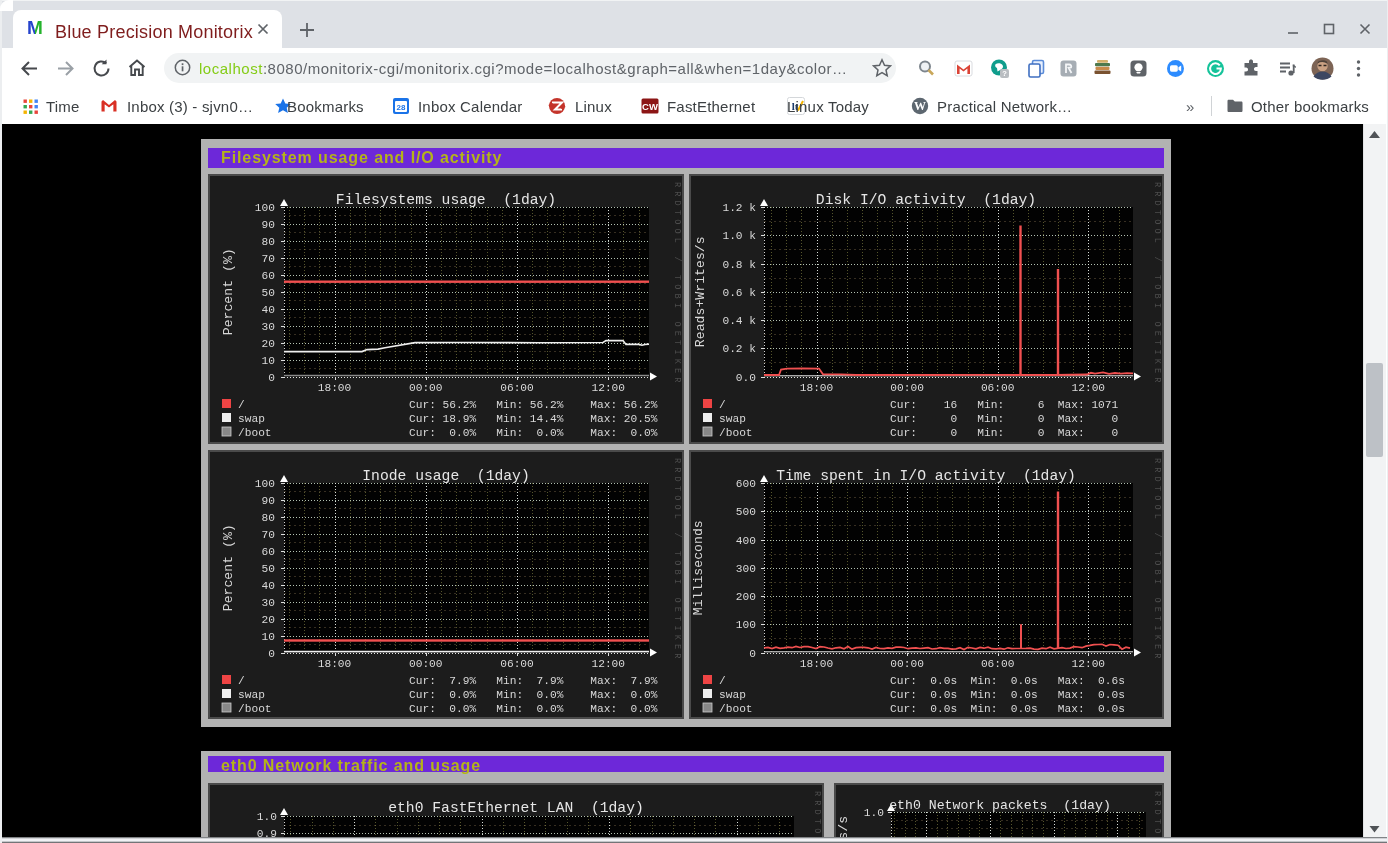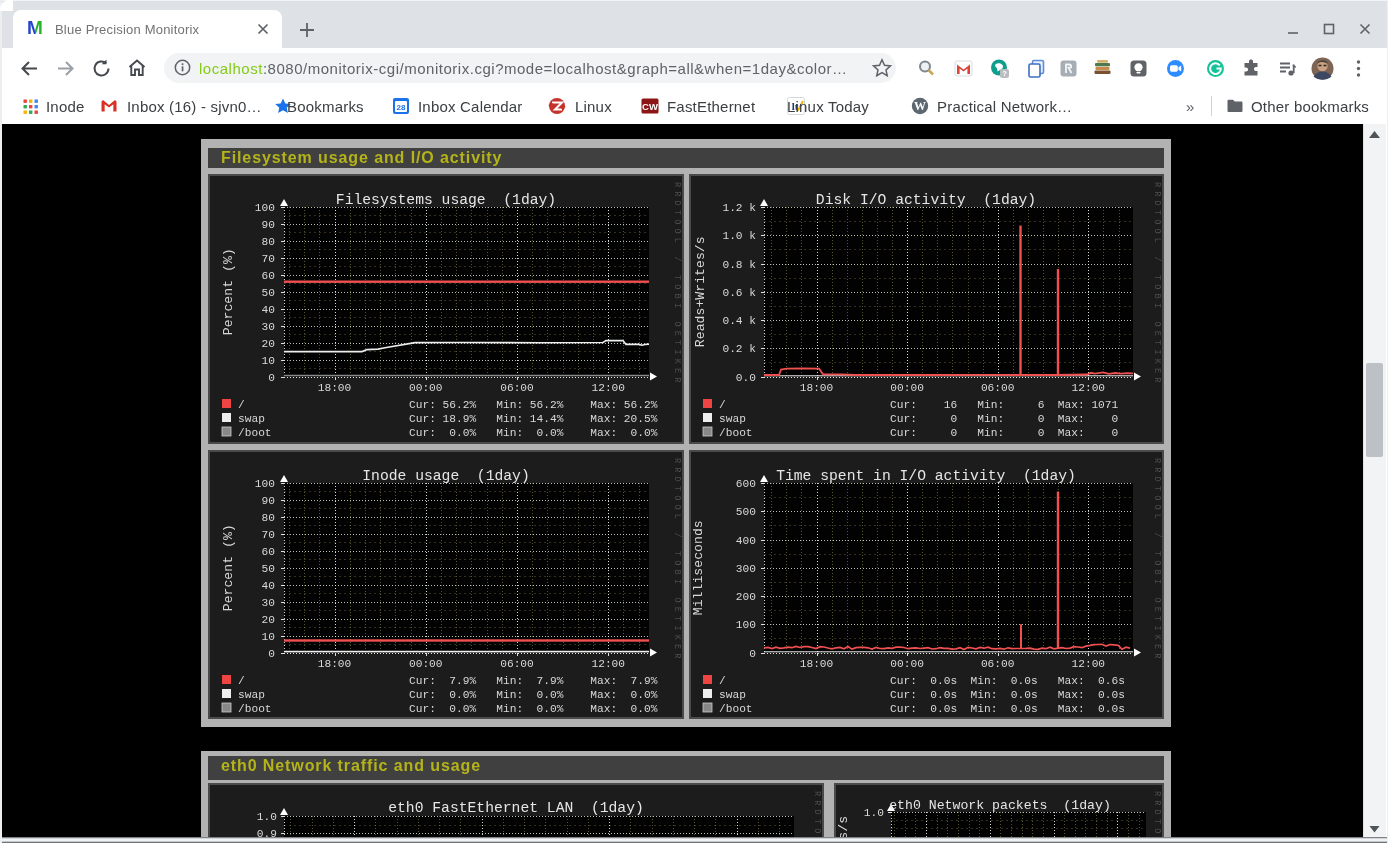--- a/index.html
+++ b/index.html
@@ -1,26 +1,26 @@
 <!DOCTYPE html>
 <html><head><meta charset="utf-8"><style>
 *{margin:0;padding:0;box-sizing:border-box}
 html,body{width:1388px;height:843px;overflow:hidden;background:#000;font-family:'Liberation Sans',sans-serif}
 .abs{position:absolute}
 #tabstrip{position:absolute;left:0;top:0;width:1388px;height:48px;background:#dee1e6;border-top:1px solid #f1f3f4}
 #tab{position:absolute;left:13px;top:9px;width:269px;height:39px;background:#fff;border-radius:8px 8px 0 0}
-#tabtitle{position:absolute;left:55px;top:20.5px;font-size:13px;color:#737373;white-space:nowrap;letter-spacing:0.2px}
+#tabtitle{position:absolute;left:55px;top:20.5px;font-size:18px;color:#7f1d1d;white-space:nowrap;letter-spacing:0.2px}
 #toolbar{position:absolute;left:0;top:48px;width:1388px;height:40px;background:#fff}
 #omni{position:absolute;left:164px;top:52.5px;width:732px;height:30px;background:#f1f3f4;border-radius:15px}
 #urltext{position:absolute;left:199px;top:60px;font-size:15px;color:#5f6368;white-space:nowrap;letter-spacing:0.52px}
 #bookbar{position:absolute;left:0;top:88px;width:1388px;height:36px;background:#fff}
 .bktext{position:absolute;top:97.5px;font-size:15px;color:#3c4043;white-space:nowrap;letter-spacing:0.2px}
 #content{position:absolute;left:0;top:124px;width:1388px;height:719px;background:#000;border-left:1.5px solid #e8eaed}
 .mtable{position:absolute;background:#b2b2b2}
-.mtitle{position:absolute;background:#404040;color:#b4b419;font-weight:bold;font-size:16px;line-height:20px;padding-left:13px;letter-spacing:0.9px}
+.mtitle{position:absolute;background:#6d28d9;color:#b4b419;font-weight:bold;font-size:16px;line-height:20px;padding-left:13px;letter-spacing:0.9px}
 .cell{position:absolute;background:#1c1c1c;border:2px solid #4a4a4a}
 </style></head><body>
 <div id="tabstrip">
 <div id="tab"></div>
 <svg class="abs" style="left:26px;top:17px" width="18" height="18" viewBox="0 0 18 18">
 <defs>
         <clipPath id="cl">
           <rect x="0" y="0" width="9" height="18"></rect>
         </clipPath>
         <clipPath id="cr">
@@ -139,26 +139,26 @@
     <rect x="2.5" y="2.5" width="3.4" height="3.4" fill="#e8453c"></rect>
     <rect x="8" y="2.5" width="3.4" height="3.4" fill="#f4b400"></rect>
     <rect x="13.5" y="2.5" width="3.4" height="3.4" fill="#4285f4"></rect>
     <rect x="2.5" y="8" width="3.4" height="3.4" fill="#34a853"></rect>
     <rect x="8" y="8" width="3.4" height="3.4" fill="#e8453c"></rect>
     <rect x="13.5" y="8" width="3.4" height="3.4" fill="#4285f4"></rect>
     <rect x="2.5" y="13.5" width="3.4" height="3.4" fill="#f4b400"></rect>
     <rect x="8" y="13.5" width="3.4" height="3.4" fill="#34a853"></rect>
     <rect x="13.5" y="13.5" width="3.4" height="3.4" fill="#e8453c"></rect>
   </svg>
-<div class="bktext" style="left:46px">Inode</div>
+<div class="bktext" style="left:46px">Time</div>
 <svg class="abs" style="left:100px;top:97px" width="18" height="18" viewBox="0 0 18 18">
     <path d="M1.5 14.5 L1.5 4.5 L3 3 L9 8 L15 3 L16.5 4.5 L16.5 14.5 L13.2 14.5 L13.2 7.5 L9 10.8 L4.8 7.5 L4.8 14.5 Z" fill="#d93025"></path>
     <path d="M4.8 14.5 L4.8 7.5 L9 10.8 L13.2 7.5 L13.2 14.5 Z" fill="#fff"></path>
   </svg>
-<div class="bktext" style="left:127px">Inbox (16) - sjvn0…</div>
+<div class="bktext" style="left:127px">Inbox (3) - sjvn0…</div>
 <svg class="abs" style="left:274px;top:97px" width="18" height="18" viewBox="0 0 18 18">
     <path d="M9 1.5 L11.3 6.5 L16.8 7 L12.7 10.7 L13.9 16.1 L9 13.3 L4.1 16.1 L5.3 10.7 L1.2 7 L6.7 6.5 Z" fill="#1a73e8"></path>
   </svg>
 <div class="bktext" style="left:287px">Bookmarks</div>
 <svg class="abs" style="left:392px;top:97px" width="18" height="18" viewBox="0 0 18 18">
     <rect x="1" y="1" width="16" height="16" rx="2" fill="#1a73e8"></rect>
     <rect x="3" y="4" width="12" height="11" rx="1" fill="#fff"></rect>
     <text x="9" y="12.5" font-size="8" font-weight="bold" fill="#1a73e8" text-anchor="middle">28</text>
   </svg>
 <div class="bktext" style="left:418px">Inbox Calendar</div>
@@ -191,21 +191,21 @@
   </svg>
 <div class="bktext" style="left:1251px">Other bookmarks</div>
 <div id="content"></div>
 <div class="mtable" style="left:201px;top:139px;width:970px;height:588px"></div>
 <div class="mtitle" style="left:208px;top:148px;width:956px;height:20px">Filesystem usage and I/O activity</div>
 <div class="cell" style="left:208px;top:174px;width:476px;height:270px"></div>
 <div class="cell" style="left:689px;top:174px;width:475px;height:270px"></div>
 <div class="cell" style="left:208px;top:450px;width:476px;height:269px"></div>
 <div class="cell" style="left:689px;top:450px;width:475px;height:269px"></div>
 <div class="mtable" style="left:201px;top:751px;width:970px;height:92px"></div>
-<div class="mtitle" style="left:208px;top:756px;width:956px;height:24px">eth0 Network traffic and usage</div>
+<div class="mtitle" style="left:208px;top:756px;width:956px;height:16px">eth0 Network traffic and usage</div>
 <div class="cell" style="left:208px;top:783px;width:616px;height:60px"></div>
 <div class="cell" style="left:834px;top:783px;width:330px;height:60px"></div>
 <svg style="position:absolute;left:210px;top:176px" width="472" height="266" viewBox="0 0 472 266">
     <rect x="0" y="0" width="472" height="266" fill="#1c1c1c"></rect>
     <rect x="74" y="31" width="365" height="169.5" fill="#020202"></rect>
     <line x1="74" y1="192.53" x2="439" y2="192.53" stroke="#7e6c4c" stroke-opacity="0.42" stroke-width="1" stroke-dasharray="2,3" shape-rendering="crispEdges"></line>
     <line x1="74" y1="175.57" x2="439" y2="175.57" stroke="#7e6c4c" stroke-opacity="0.42" stroke-width="1" stroke-dasharray="2,3" shape-rendering="crispEdges"></line>
     <line x1="74" y1="158.62" x2="439" y2="158.62" stroke="#7e6c4c" stroke-opacity="0.42" stroke-width="1" stroke-dasharray="2,3" shape-rendering="crispEdges"></line>
     <line x1="74" y1="141.68" x2="439" y2="141.68" stroke="#7e6c4c" stroke-opacity="0.42" stroke-width="1" stroke-dasharray="2,3" shape-rendering="crispEdges"></line>
     <line x1="74" y1="124.73" x2="439" y2="124.73" stroke="#7e6c4c" stroke-opacity="0.42" stroke-width="1" stroke-dasharray="2,3" shape-rendering="crispEdges"></line>

